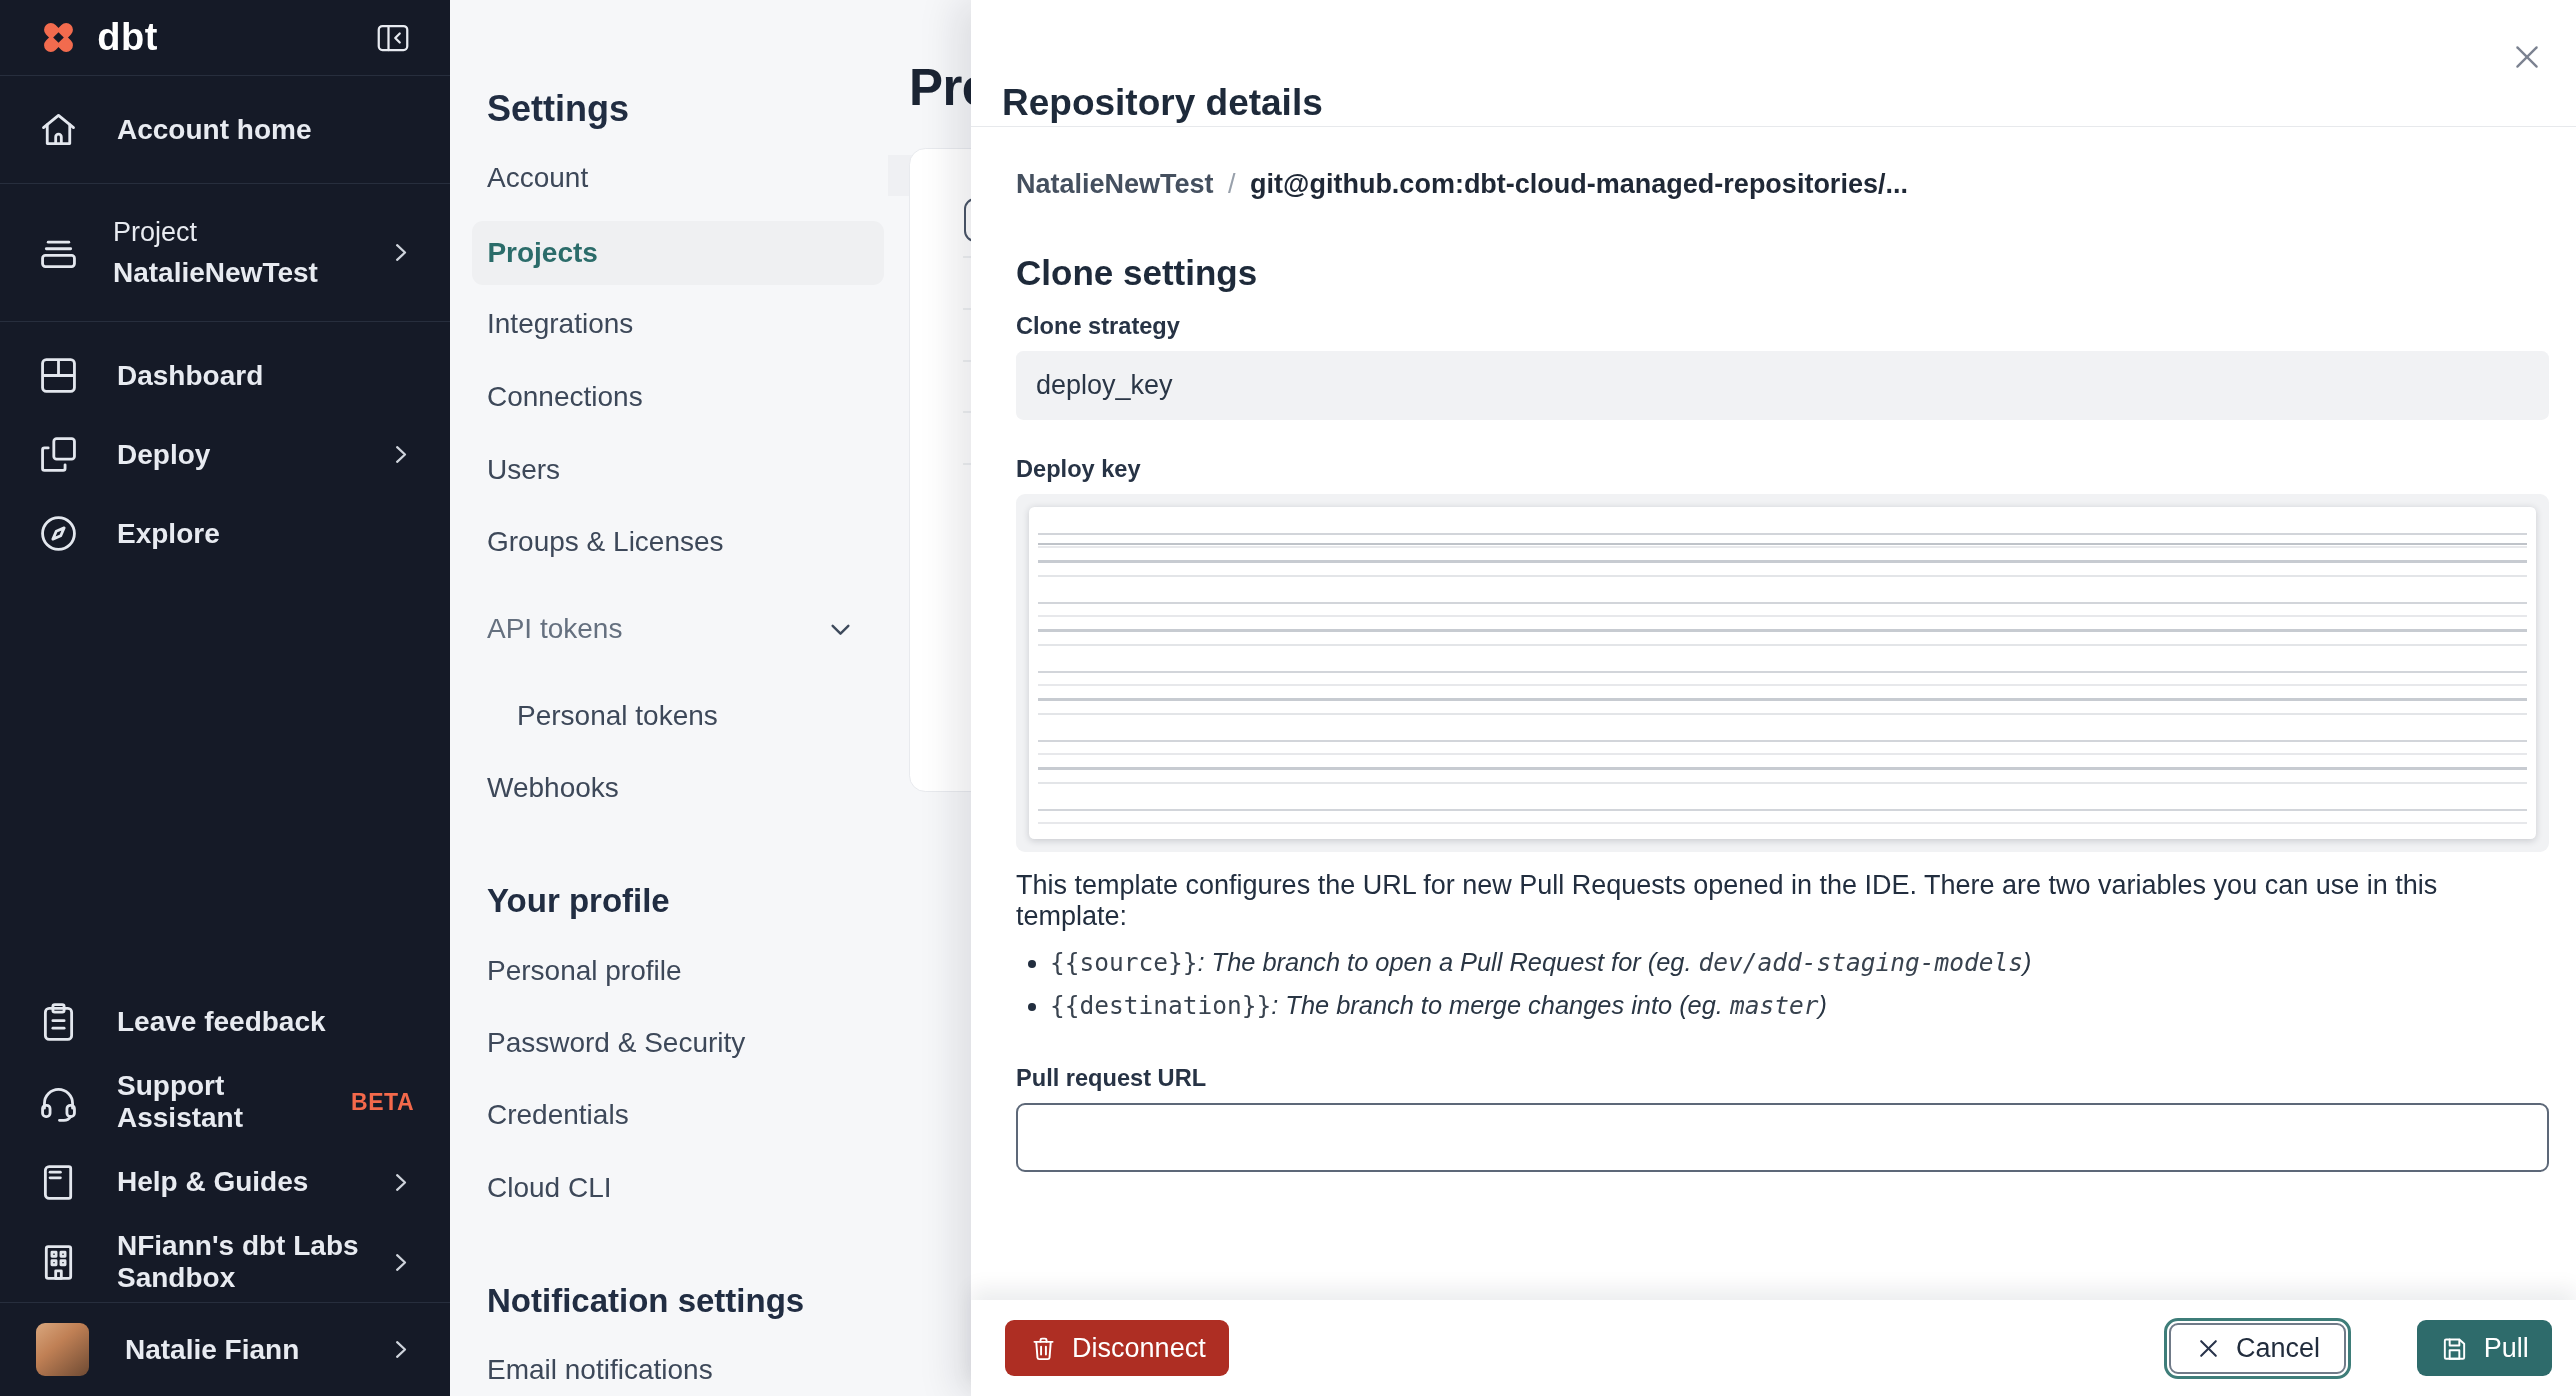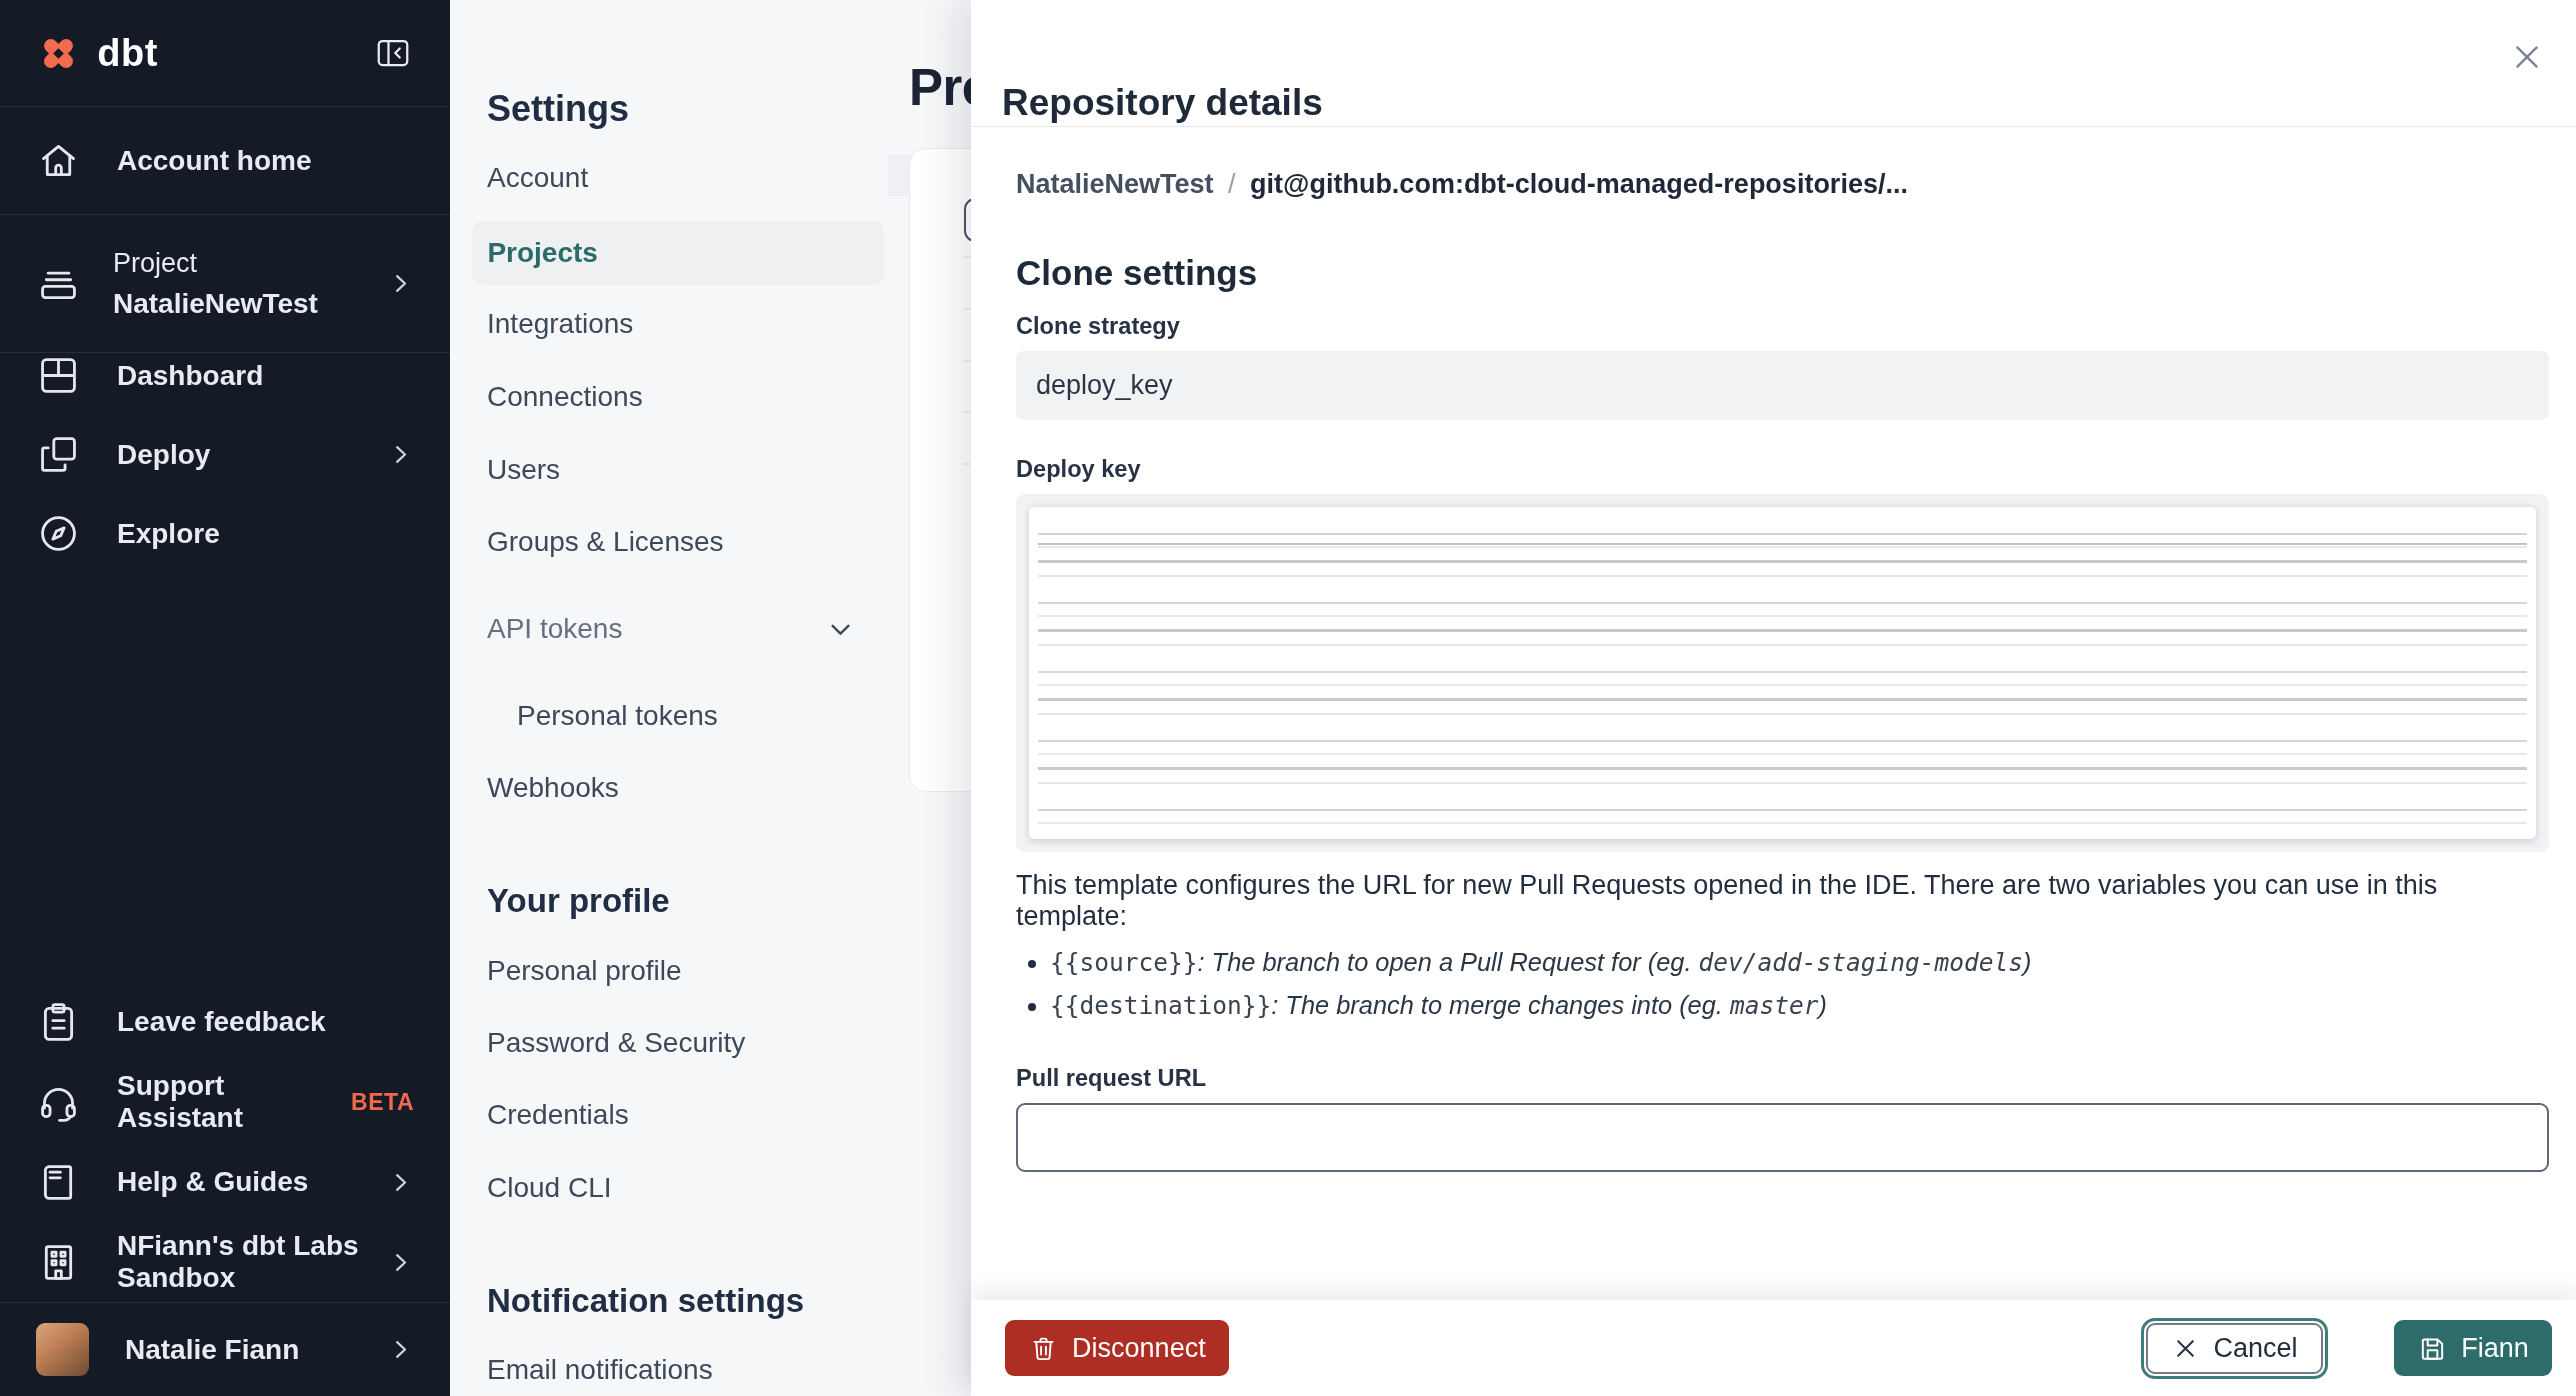--- a/index.html
+++ b/index.html
@@ -15,21 +15,21 @@
   .sidebar {
     position:absolute; left:0; top:0; width:450px; height:1396px;
     background:#151A27; color:#E8EBF1; z-index:2;
   }
   .side-row { display:flex; align-items:center; padding:0 36px; font-size:28px; font-weight:600; cursor:pointer; }
   .side-row .icon { width:45px; height:45px; flex:none; display:flex; align-items:center; justify-content:center; color:#E3E7EE; }
   .side-row .icon svg { width:45px; height:45px; }
   .side-row .lbl { margin-left:36px; }
   .chev { margin-left:auto; color:#CFD4DC; }
   .chev svg { width:27px; height:27px; }
-  .r-header { height:107px; border-bottom:0.9px solid #272E3D; }
+  .r-header { height:76px; border-bottom:0.9px solid #272E3D; }
   .r-account { height:108px; border-bottom:0.9px solid #272E3D; }
   .r-project { height:138px; border-bottom:0.9px solid #272E3D; }
   .proj-lines { margin-left:32px; display:flex; flex-direction:column; gap:9px; }
   .proj-lines .l1 { font-weight:400; font-size:27px; }
   .proj-lines .l2 { font-weight:700; font-size:28px; }
   .side-menu { position:absolute; top:336px; left:0; right:0; }
   .side-menu .side-row { height:79px; }
   .side-bottom { position:absolute; left:0; right:0; bottom:0; }
   .side-bottom .side-row { height:80px; }
   .r-user { height:94px !important; border-top:0.9px solid #272E3D; }
@@ -385,17 +385,17 @@
     </button>
 
     <button class="btn btn-save">
       <span>
         <svg width="29" height="29" viewBox="0 0 24 24" fill="none" stroke="#FFFFFF" stroke-width="1.6" stroke-linecap="round" stroke-linejoin="round">
           <path d="M5 4.5 h11 L20 8 V19.5 a1 1 0 0 1 -1 1 H5 a1 1 0 0 1 -1 -1 V5.5 a1 1 0 0 1 1 -1 Z"></path>
           <path d="M8 4.5 V9.5 h8 V4.7"></path>
           <rect x="8" y="13.5" width="8" height="7"></rect>
         </svg>
       </span>
-      <span>Fiann</span>
+      <span>Pull</span>
     </button>
   </footer>
 </section>
 
 
 </body></html>

